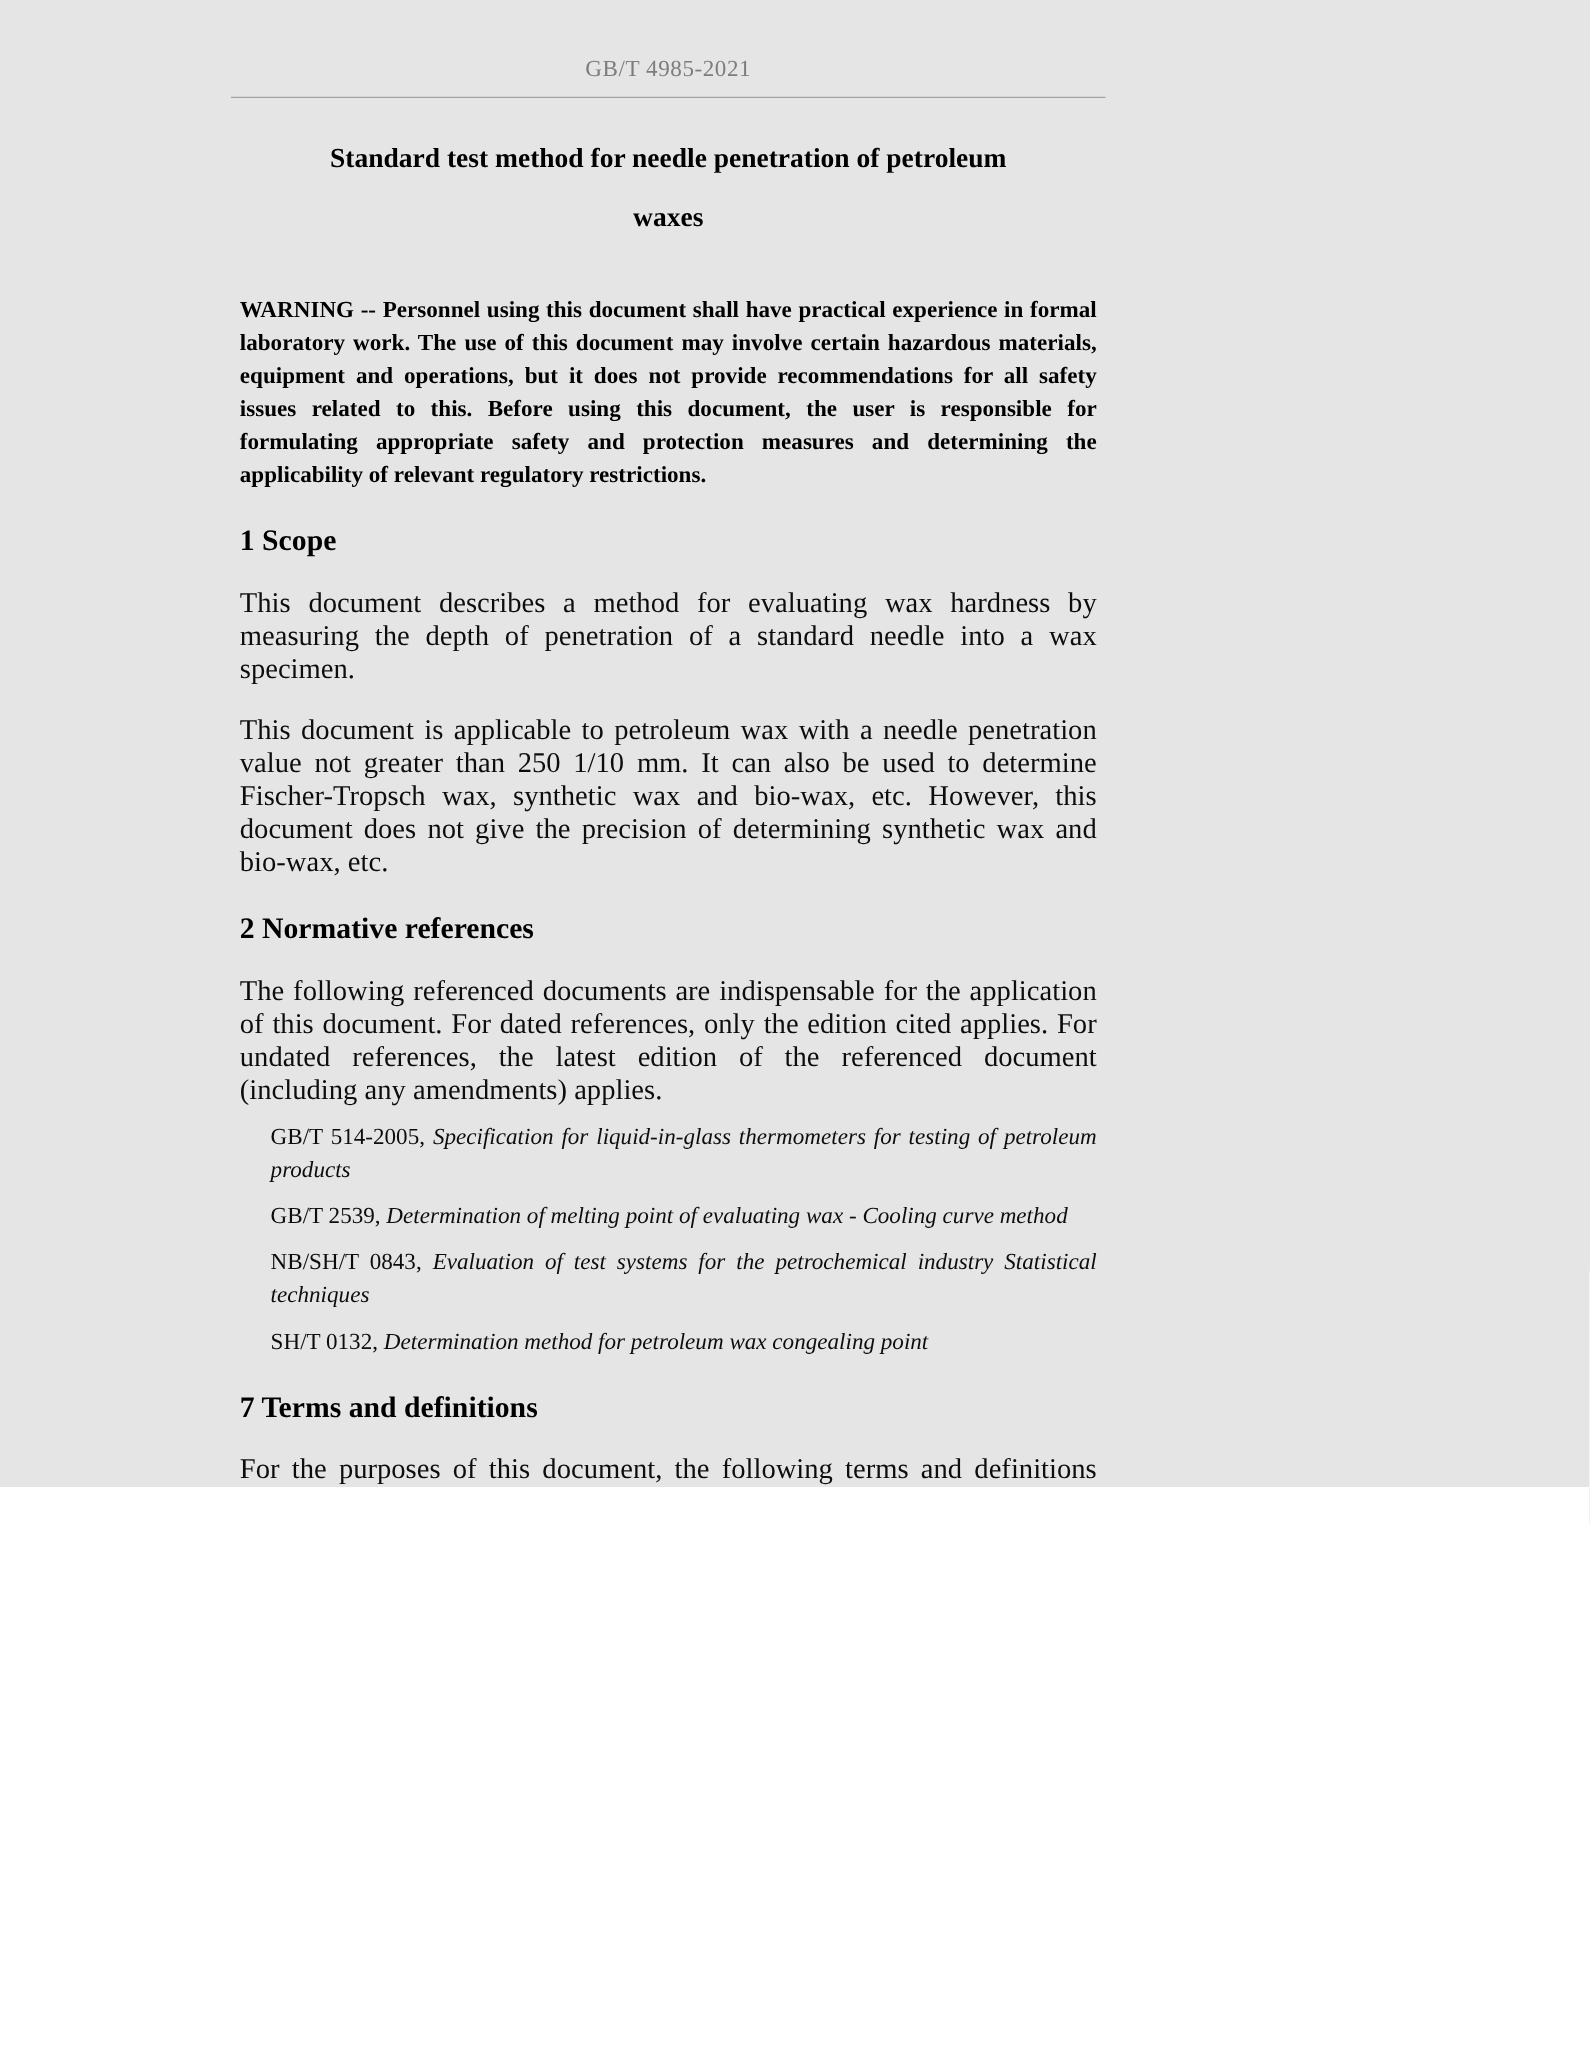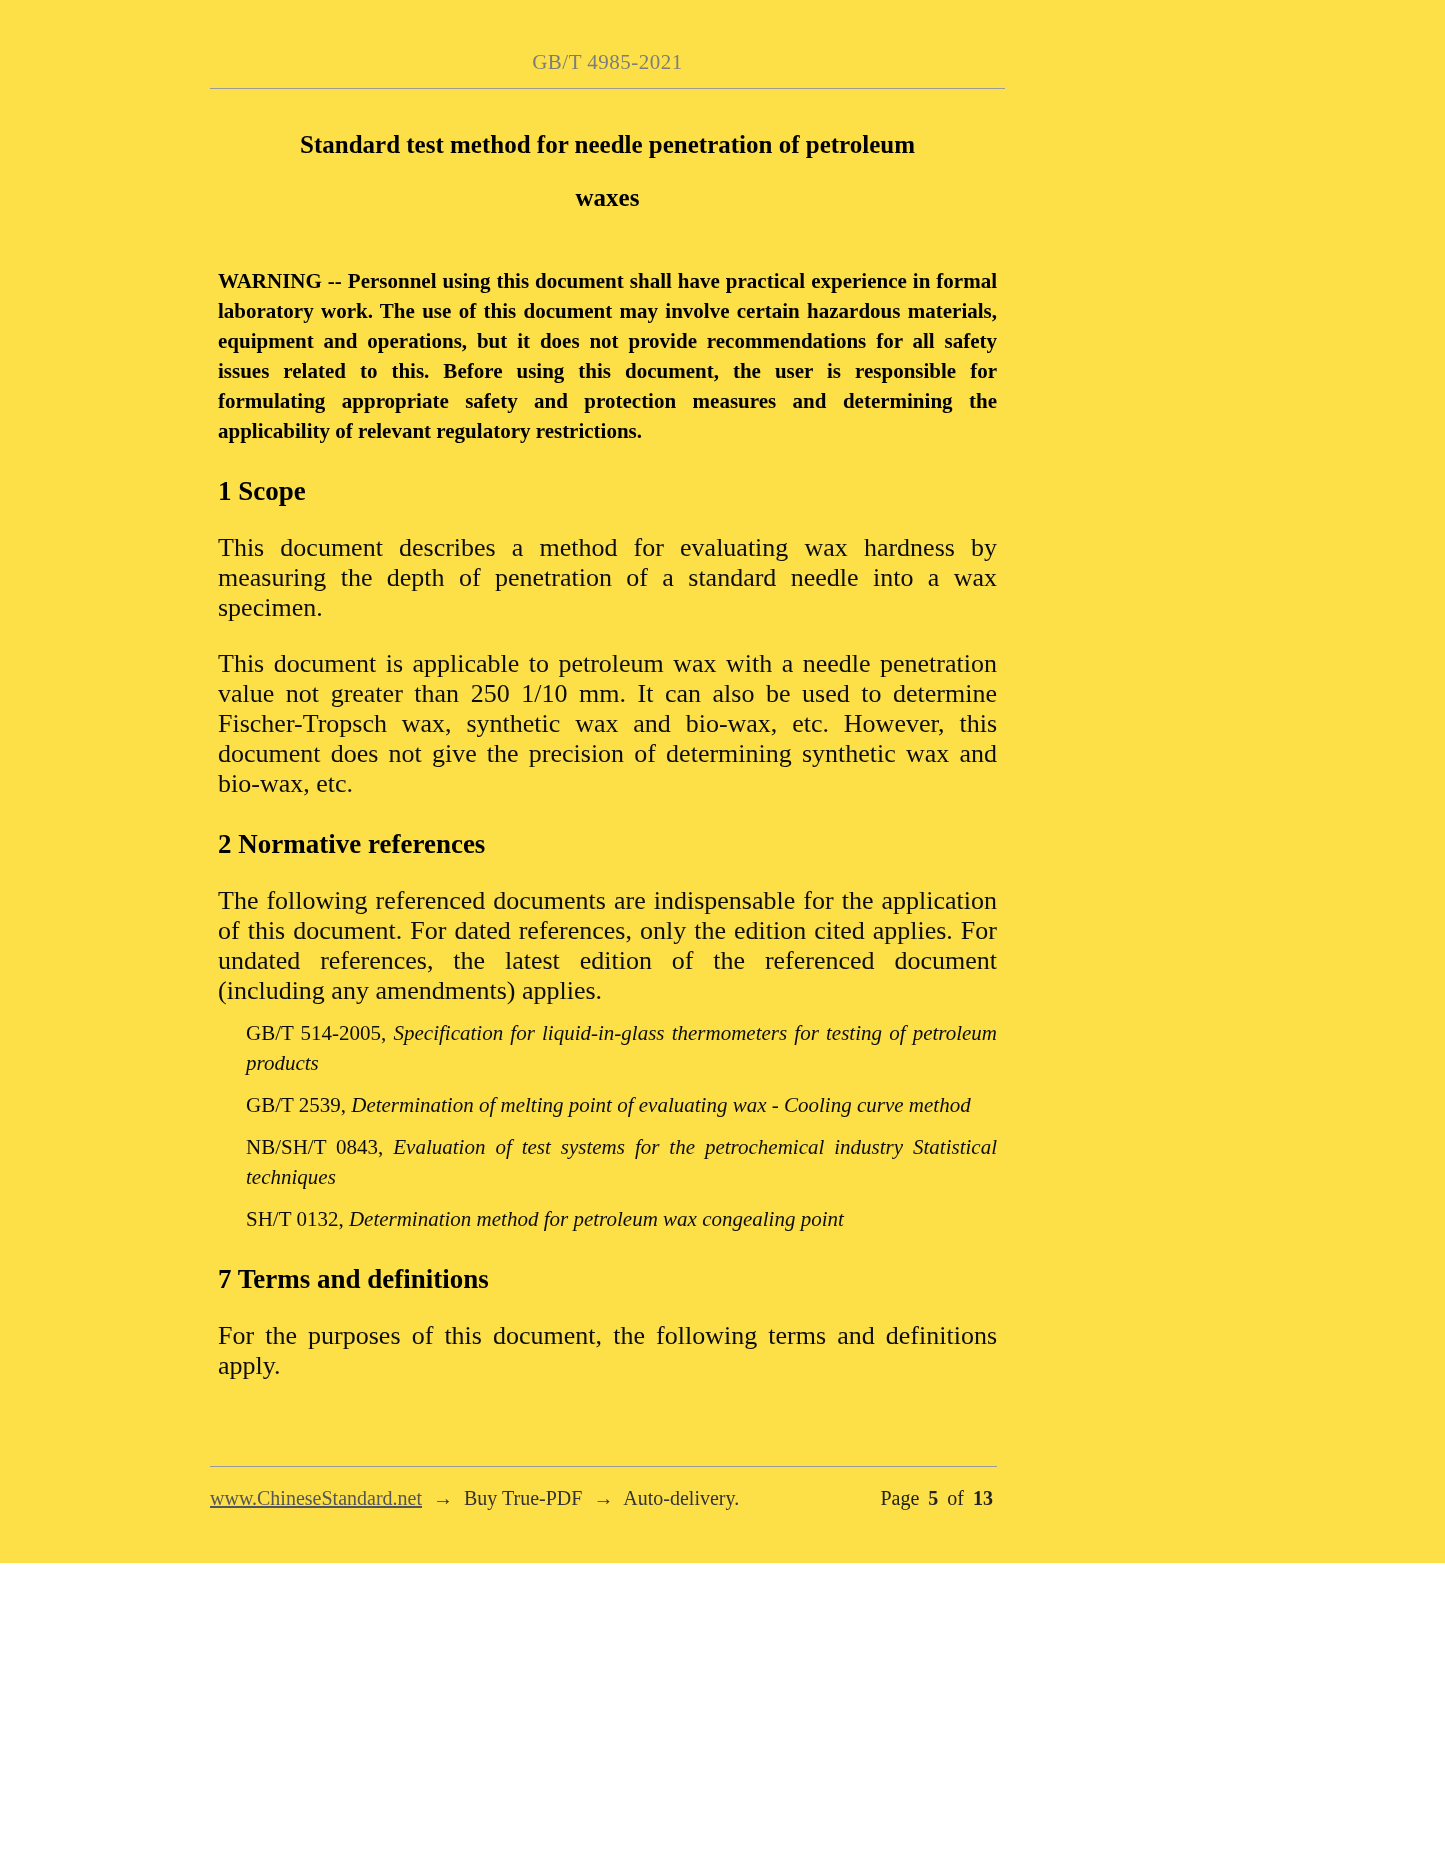--- a/index.html
+++ b/index.html
@@ -4,22 +4,22 @@
 <style>
   * { margin: 0; padding: 0; box-sizing: border-box; }
   html, body { background: #ffffff; }
   body {
     font-family: "Liberation Serif", "DejaVu Serif", serif;
     color: #111111;
   }
   .page {
     position: relative;
     width: 1445px;
-    height: 1563px;
-    background: #fde047;
+    height: 1352px;
+    background: #e5e5e5;
     overflow: hidden;
   }
   .content {
     position: absolute;
     left: 218px;
     top: 0;
     width: 779px;
   }
   .doc-header {
     padding-top: 50px;

